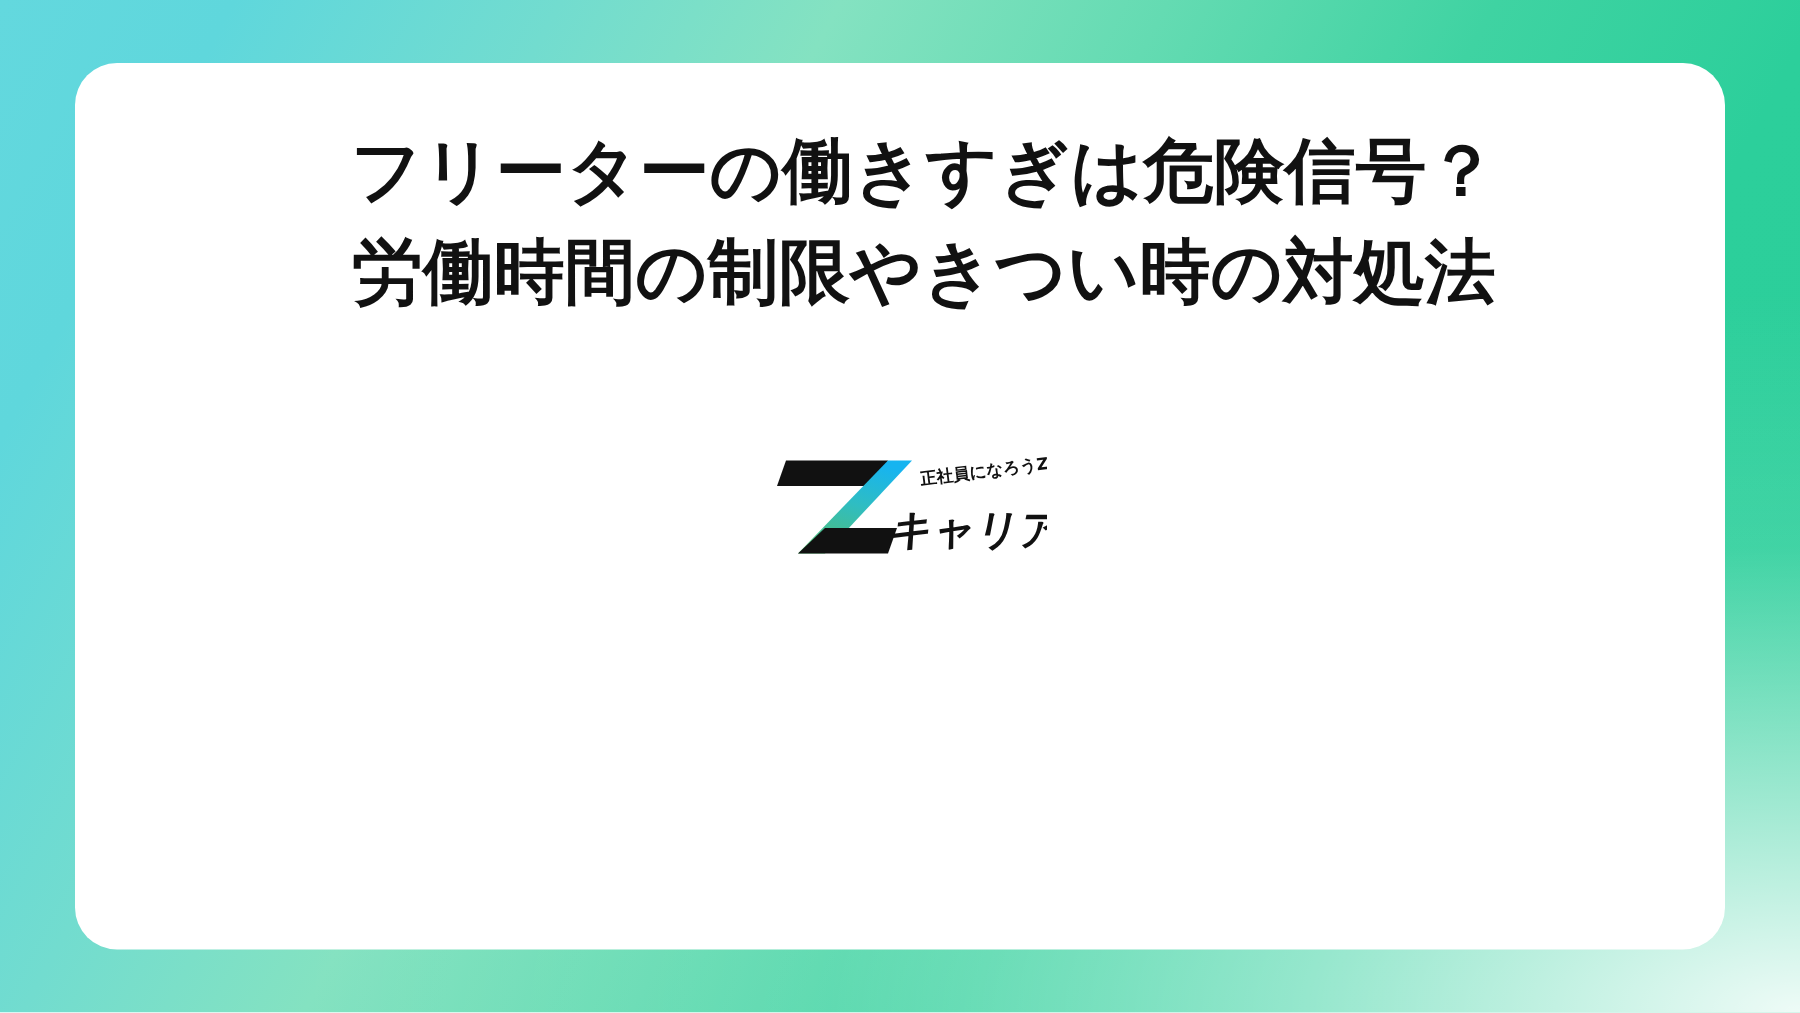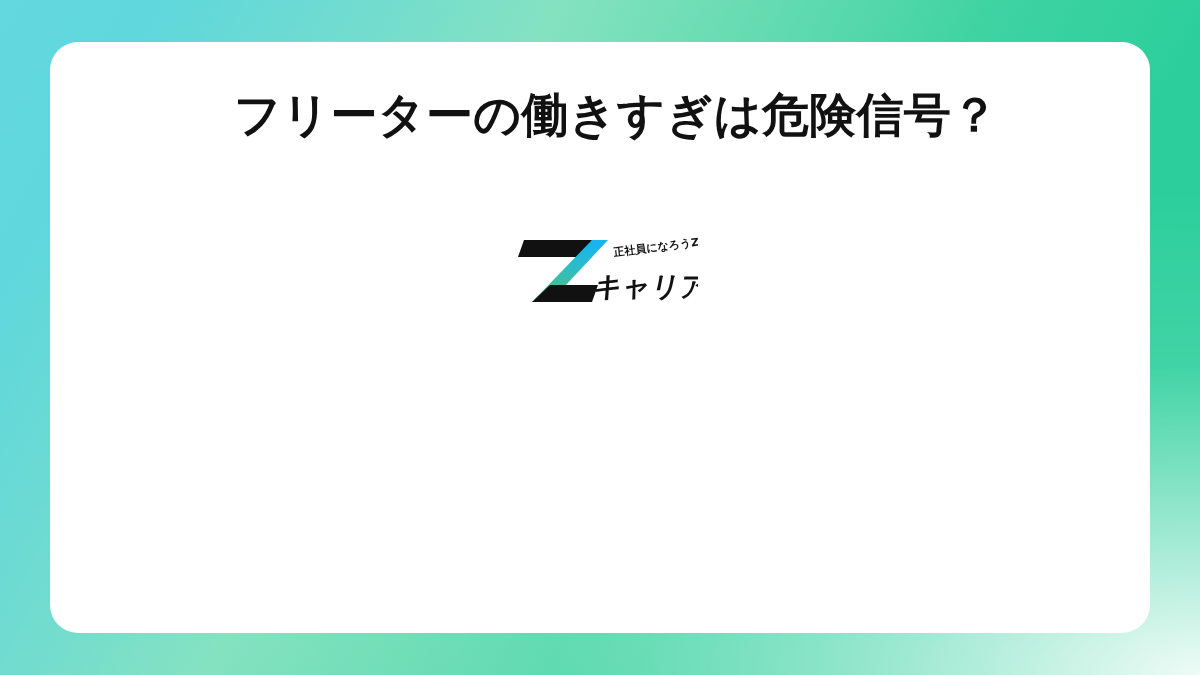--- a/index.html
+++ b/index.html
@@ -99,20 +99,21 @@
 </head>
 <body>
 
 <div class="stage">
 
   <div class="card">
 
 
     <h1 class="headline">
       <span class="line">フリーターの働きすぎは危険信号？</span>
+      <span class="line">労働時間の制限やきつい時の対処法</span>
     </h1>
 
     <div class="logo">
       <svg viewBox="0 0 196 82" xmlns="http://www.w3.org/2000/svg">
         <defs>
           <linearGradient id="zgrad" x1="0.62" y1="0" x2="0.25" y2="1">
             <stop offset="0%" stop-color="#17B4F0"></stop>
             <stop offset="45%" stop-color="#2FBDC2"></stop>
             <stop offset="100%" stop-color="#52BE74"></stop>
           </linearGradient>

